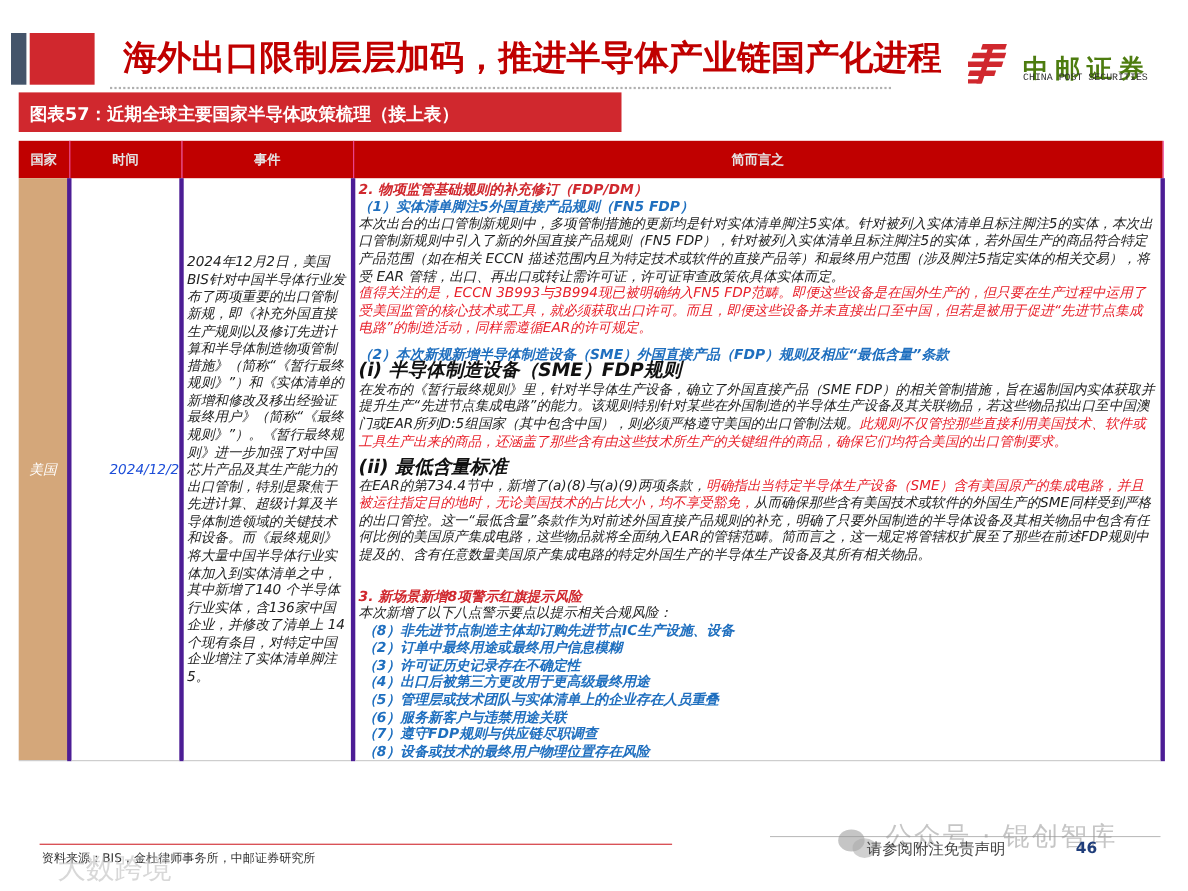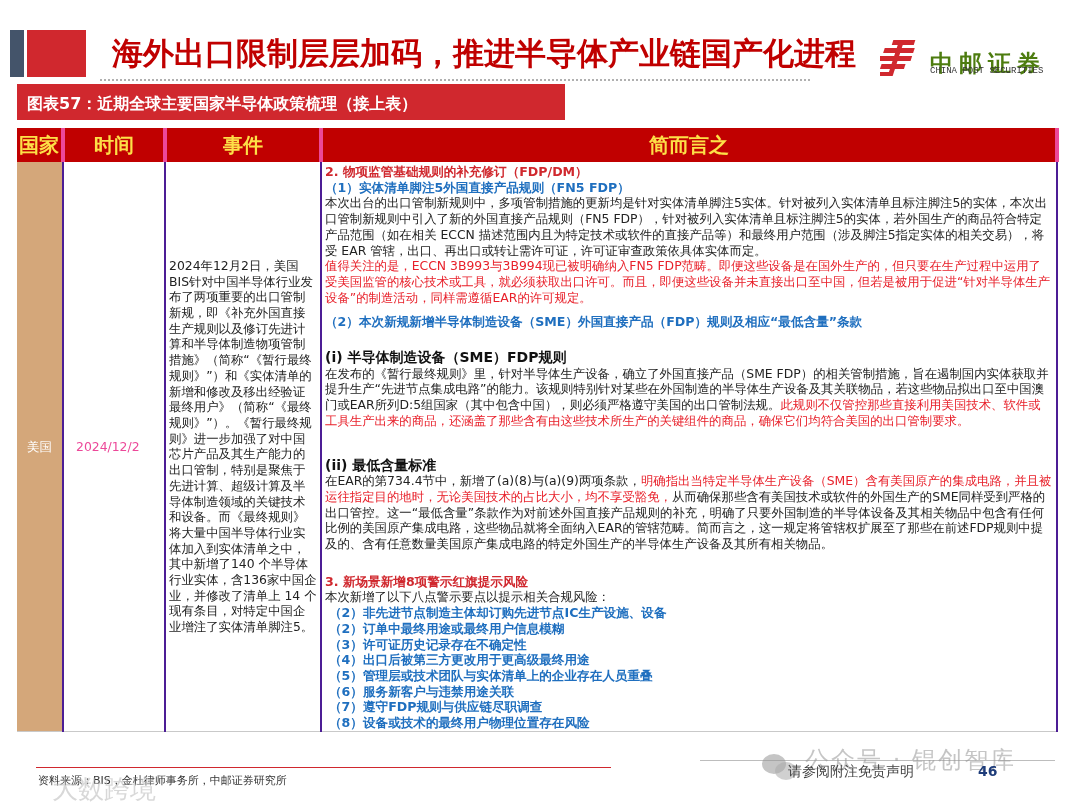--- a/index.html
+++ b/index.html
@@ -24,32 +24,32 @@
       position: absolute; left: 17px; top: 84px; width: 548px; height: 36px;
       background: #d0282e; color: #fff; font-size: 16px; font-weight: bold;
       line-height: 40px; padding-left: 10px; white-space: nowrap;
     }
 
     table.policy {
       position: absolute; left: 17px; top: 128px; width: 1040px; border-collapse: collapse;
       table-layout: fixed;
     }
     table.policy th {
-      background: #c00000; color: #fde047; font-size: 20px; font-weight: bold; height: 34px;
-      border-right: 4px solid #ec4899; text-align: center;
+      background: #c00000; color: #e5e5e5; font-size: 12px; font-weight: bold; height: 34px;
+      border-right: 1px solid #ec4899; text-align: center;
     }
-    table.policy td { vertical-align: middle; border-right: 2px solid #4c1d95; border-bottom: 1px solid #c9c9c9; font-size: 12.4px; line-height: 15.7px; }
+    table.policy td { vertical-align: middle; border-right: 4px solid #4c1d95; border-bottom: 1px solid #c9c9c9; font-size: 12.4px; line-height: 15.7px; font-style: italic; }
     .country-cell { background: #d4a77a; color: #fff; text-align: center; font-size: 13px; height: 476px; }
-    .date-cell { text-align: left; padding-left: 12px; font-size: 13.5px; color: #ec4899; }
+    .date-cell { text-align: right; padding-left: 12px; font-size: 13.5px; color: #1d4ed8; }
     .event-cell { padding: 0 3px 0 3px; font-size: 13.2px; line-height: 17.4px; color: #222; }
     .detail-cell { vertical-align: top !important; padding: 2px 4px 0 3px; color: #222; }
 
     .sec-red { color: #d0282e; font-weight: bold; font-size: 12.6px; }
     .sec-blue { color: #1f6fbf; font-weight: bold; font-size: 12.6px; }
-    .sec-black { color: #111; font-weight: bold; font-size: 14px; margin-top: 20px; }
+    .sec-black { color: #111; font-weight: bold; font-size: 17px; }
     .red { color: #e8202a; }
     .para { display: block; }
     .gap { display: block; height: 9px; }
     .blue-item { display: block; color: #1f6fbf; font-weight: bold; font-size: 12.6px; padding-left: 4px; }
 
     .footer-line { position: absolute; left: 36px; top: 767px; width: 575px; border-top: 1.5px solid #d0282e; }
     .source { position: absolute; left: 38px; top: 773px; font-size: 11px; color: #333; white-space: nowrap; }
     .disclaimer { position: absolute; left: 788px; top: 763px; font-size: 14px; color: #444; white-space: nowrap; }
     .page-num { position: absolute; left: 978px; top: 763px; font-size: 14px; color: #1f3d7a; font-weight: bold; }
     .footer-rule-right { position: absolute; left: 700px; top: 760px; width: 355px; border-top: 1px solid #bdbdbd; }
@@ -101,32 +101,32 @@
   </thead>
   <tbody>
     <tr>
       <td class="country-cell">美国</td>
       <td class="date-cell">2024/12/2</td>
       <td class="event-cell">2024年12月2日，美国BIS针对中国半导体行业发布了两项重要的出口管制新规，即《补充外国直接生产规则以及修订先进计算和半导体制造物项管制措施》（简称“《暂行最终规则》”）和《实体清单的新增和修改及移出经验证最终用户》（简称“《最终规则》”）。《暂行最终规则》进一步加强了对中国芯片产品及其生产能力的出口管制，特别是聚焦于先进计算、超级计算及半导体制造领域的关键技术和设备。而《最终规则》将大量中国半导体行业实体加入到实体清单之中，其中新增了140 个半导体行业实体，含136家中国企业，并修改了清单上 14 个现有条目，对特定中国企业增注了实体清单脚注5。</td>
       <td class="detail-cell">
         <span class="para sec-red">2. 物项监管基础规则的补充修订（FDP/DM）</span>
         <span class="para sec-blue">（1）实体清单脚注5外国直接产品规则（FN5 FDP）</span>
         <span class="para">本次出台的出口管制新规则中，多项管制措施的更新均是针对实体清单脚注5实体。针对被列入实体清单且标注脚注5的实体，本次出口管制新规则中引入了新的外国直接产品规则（FN5 FDP），针对被列入实体清单且标注脚注5的实体，若外国生产的商品符合特定产品范围（如在相关 ECCN 描述范围内且为特定技术或软件的直接产品等）和最终用户范围（涉及脚注5指定实体的相关交易），将受 EAR 管辖，出口、再出口或转让需许可证，许可证审查政策依具体实体而定。</span>
-        <span class="para red">值得关注的是，ECCN 3B993与3B994现已被明确纳入FN5 FDP范畴。即便这些设备是在国外生产的，但只要在生产过程中运用了受美国监管的核心技术或工具，就必须获取出口许可。而且，即便这些设备并未直接出口至中国，但若是被用于促进“针对半导体生产设备”的制造活动，同样需遵循EAR的许可规定。</span>
+        <span class="para red">值得关注的是，ECCN 3B993与3B994现已被明确纳入FN5 FDP范畴。即便这些设备是在国外生产的，但只要在生产过程中运用了受美国监管的核心技术或工具，就必须获取出口许可。而且，即便这些设备并未直接出口至中国，但若是被用于促进“先进节点集成电路”的制造活动，同样需遵循EAR的许可规定。</span>
         <span class="gap"></span>
         <span class="para sec-blue">（2）本次新规新增半导体制造设备（SME）外国直接产品（FDP）规则及相应“最低含量”条款</span>
         <span class="para sec-black">(i) 半导体制造设备（SME）FDP规则</span>
         <span class="para"><span>在发布的《暂行最终规则》里，针对半导体生产设备，确立了外国直接产品（SME FDP）的相关管制措施，旨在遏制国内实体获取并提升生产“先进节点集成电路”的能力。该规则特别针对某些在外国制造的半导体生产设备及其关联物品，若这些物品拟出口至中国澳门或EAR所列D:5组国家（其中包含中国），则必须严格遵守美国的出口管制法规。</span><span class="red">此规则不仅管控那些直接利用美国技术、软件或工具生产出来的商品，还涵盖了那些含有由这些技术所生产的关键组件的商品，确保它们均符合美国的出口管制要求。</span></span>
         <span class="gap"></span>
         <span class="para sec-black">(ii) 最低含量标准</span>
         <span class="para"><span>在EAR的第734.4节中，新增了(a)(8)与(a)(9)两项条款，</span><span class="red">明确指出当特定半导体生产设备（SME）含有美国原产的集成电路，并且被运往指定目的地时，无论美国技术的占比大小，均不享受豁免，</span><span>从而确保那些含有美国技术或软件的外国生产的SME同样受到严格的出口管控。这一“最低含量”条款作为对前述外国直接产品规则的补充，明确了只要外国制造的半导体设备及其相关物品中包含有任何比例的美国原产集成电路，这些物品就将全面纳入EAR的管辖范畴。简而言之，这一规定将管辖权扩展至了那些在前述FDP规则中提及的、含有任意数量美国原产集成电路的特定外国生产的半导体生产设备及其所有相关物品。</span></span>
         <span class="gap" style="height:22px"></span>
         <span class="para sec-red">3. 新场景新增8项警示红旗提示风险</span>
         <span class="para">本次新增了以下八点警示要点以提示相关合规风险：</span>
-        <span class="blue-item">（2）非先进节点制造主体却订购先进节点IC生产设施、设备</span>
+        <span class="blue-item">（8）非先进节点制造主体却订购先进节点IC生产设施、设备</span>
         <span class="blue-item">（2）订单中最终用途或最终用户信息模糊</span>
         <span class="blue-item">（3）许可证历史记录存在不确定性</span>
         <span class="blue-item">（4）出口后被第三方更改用于更高级最终用途</span>
         <span class="blue-item">（5）管理层或技术团队与实体清单上的企业存在人员重叠</span>
         <span class="blue-item">（6）服务新客户与违禁用途关联</span>
         <span class="blue-item">（7）遵守FDP规则与供应链尽职调查</span>
         <span class="blue-item">（8）设备或技术的最终用户物理位置存在风险</span>
       </td>
     </tr>
   </tbody>

